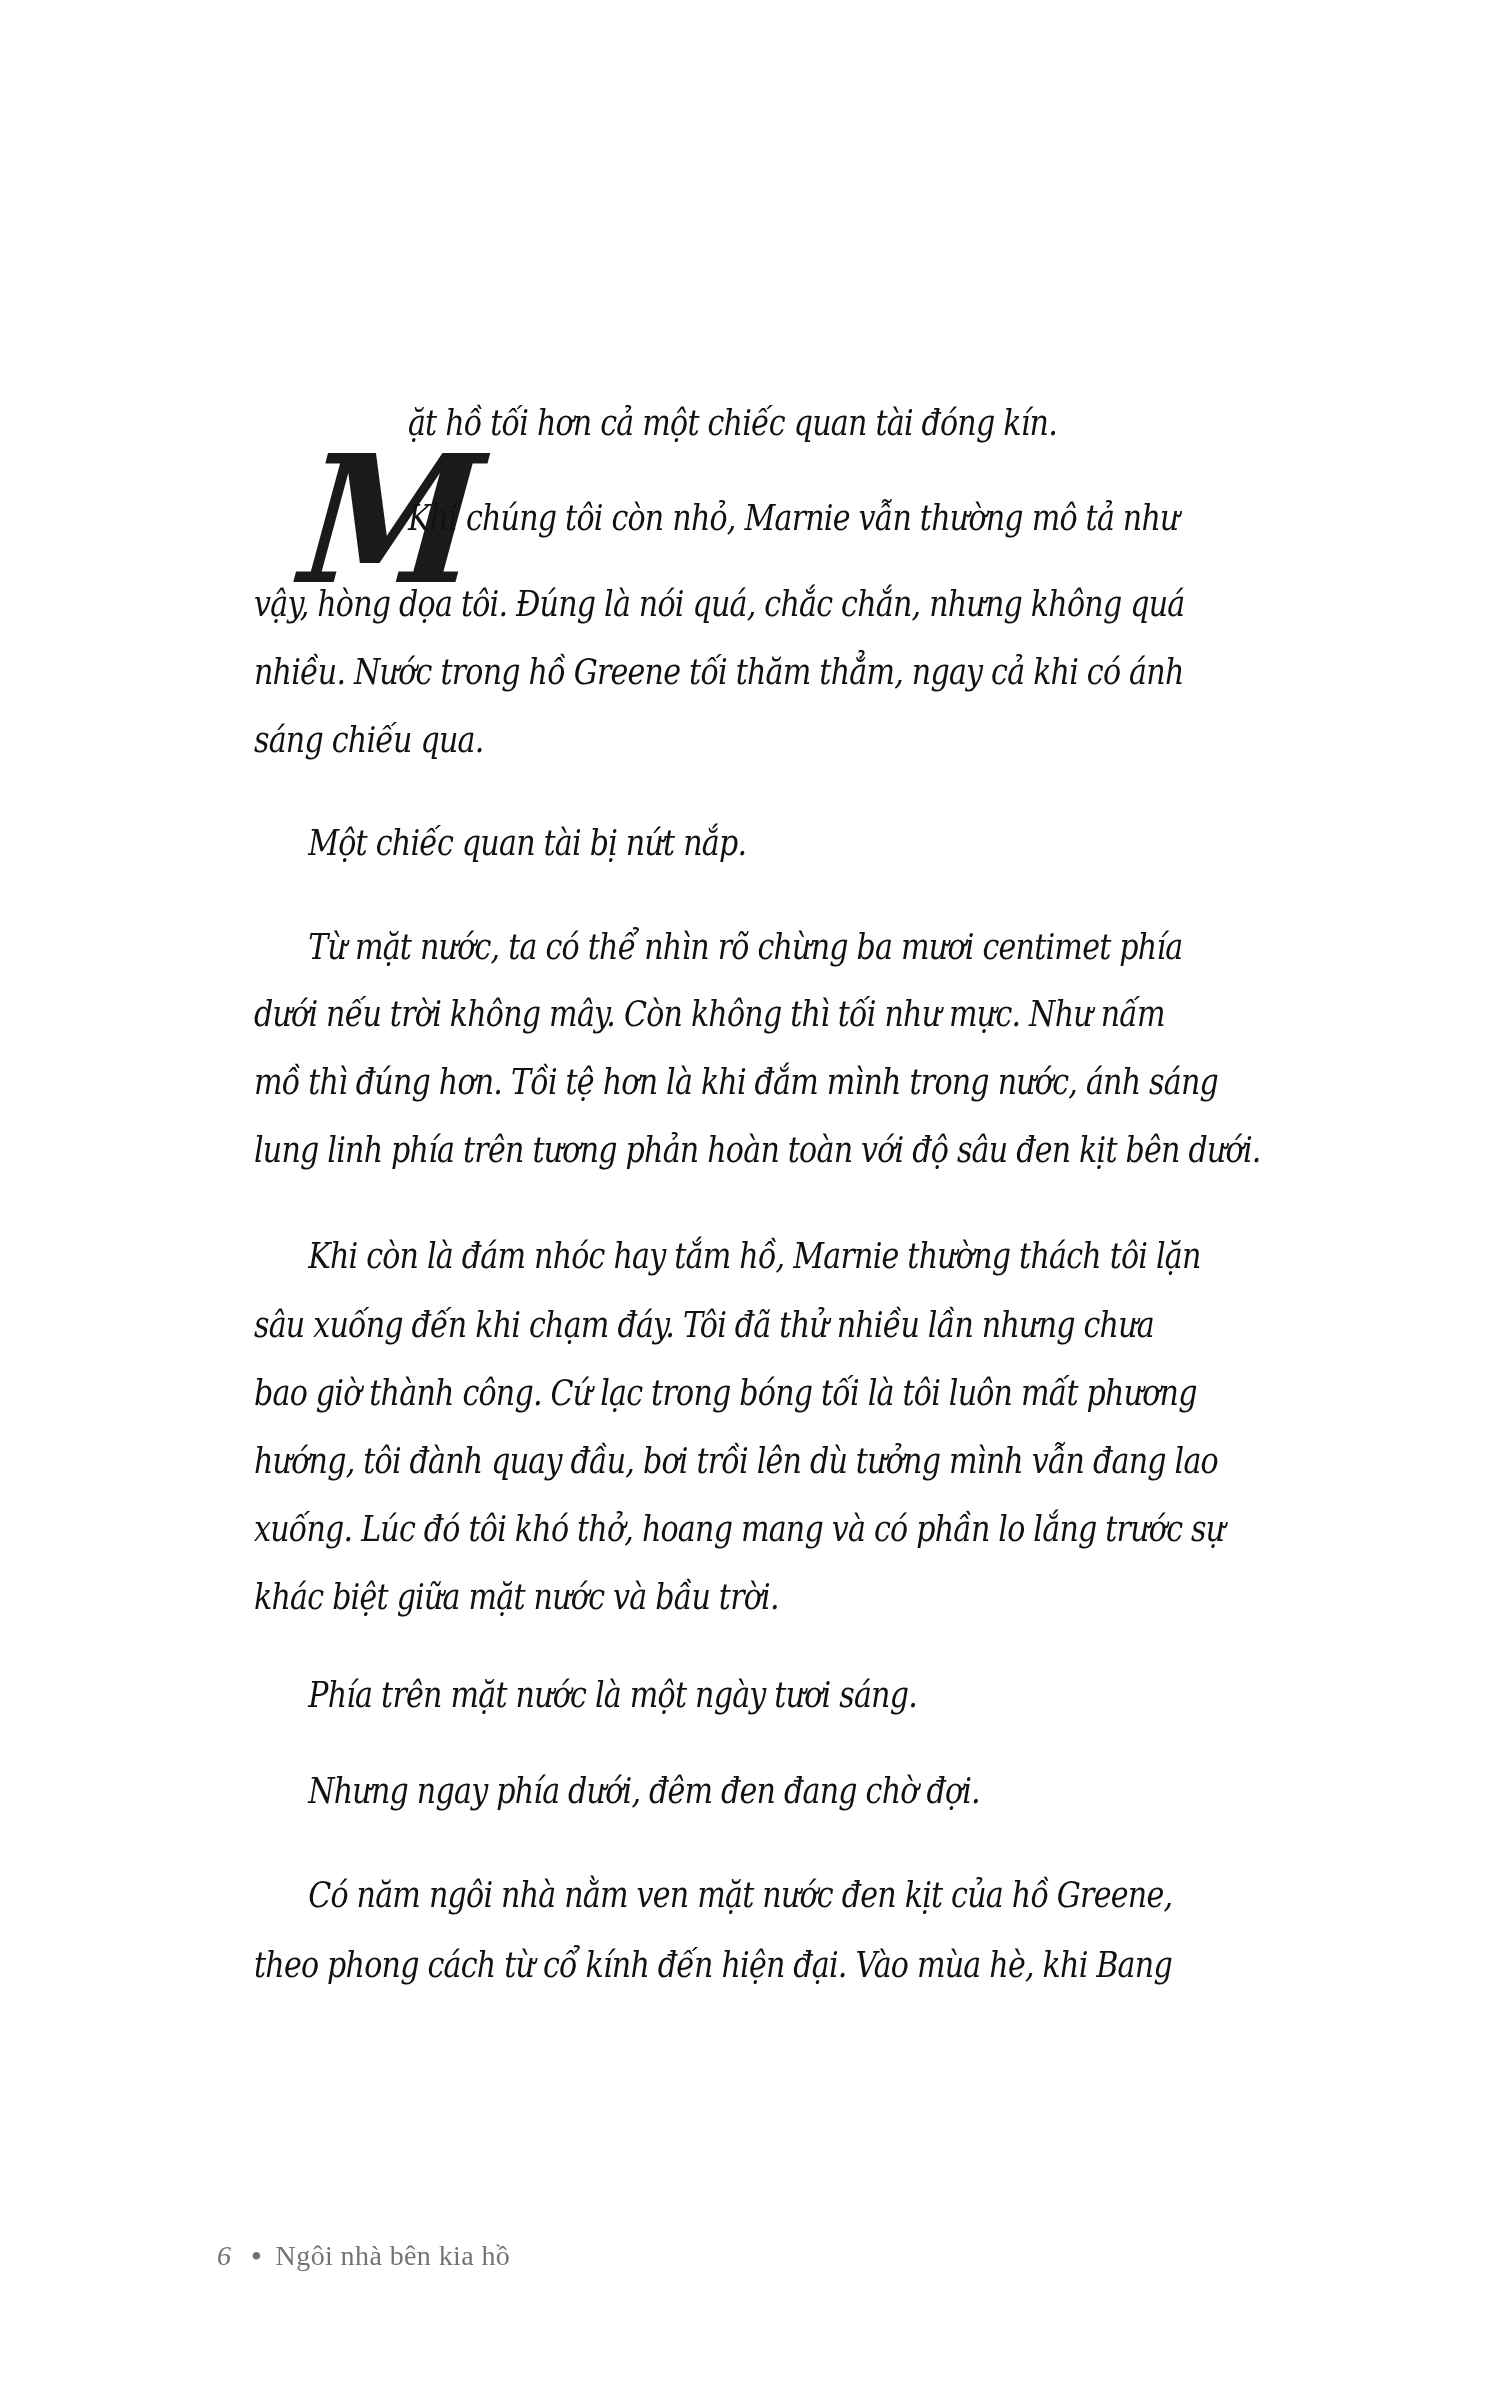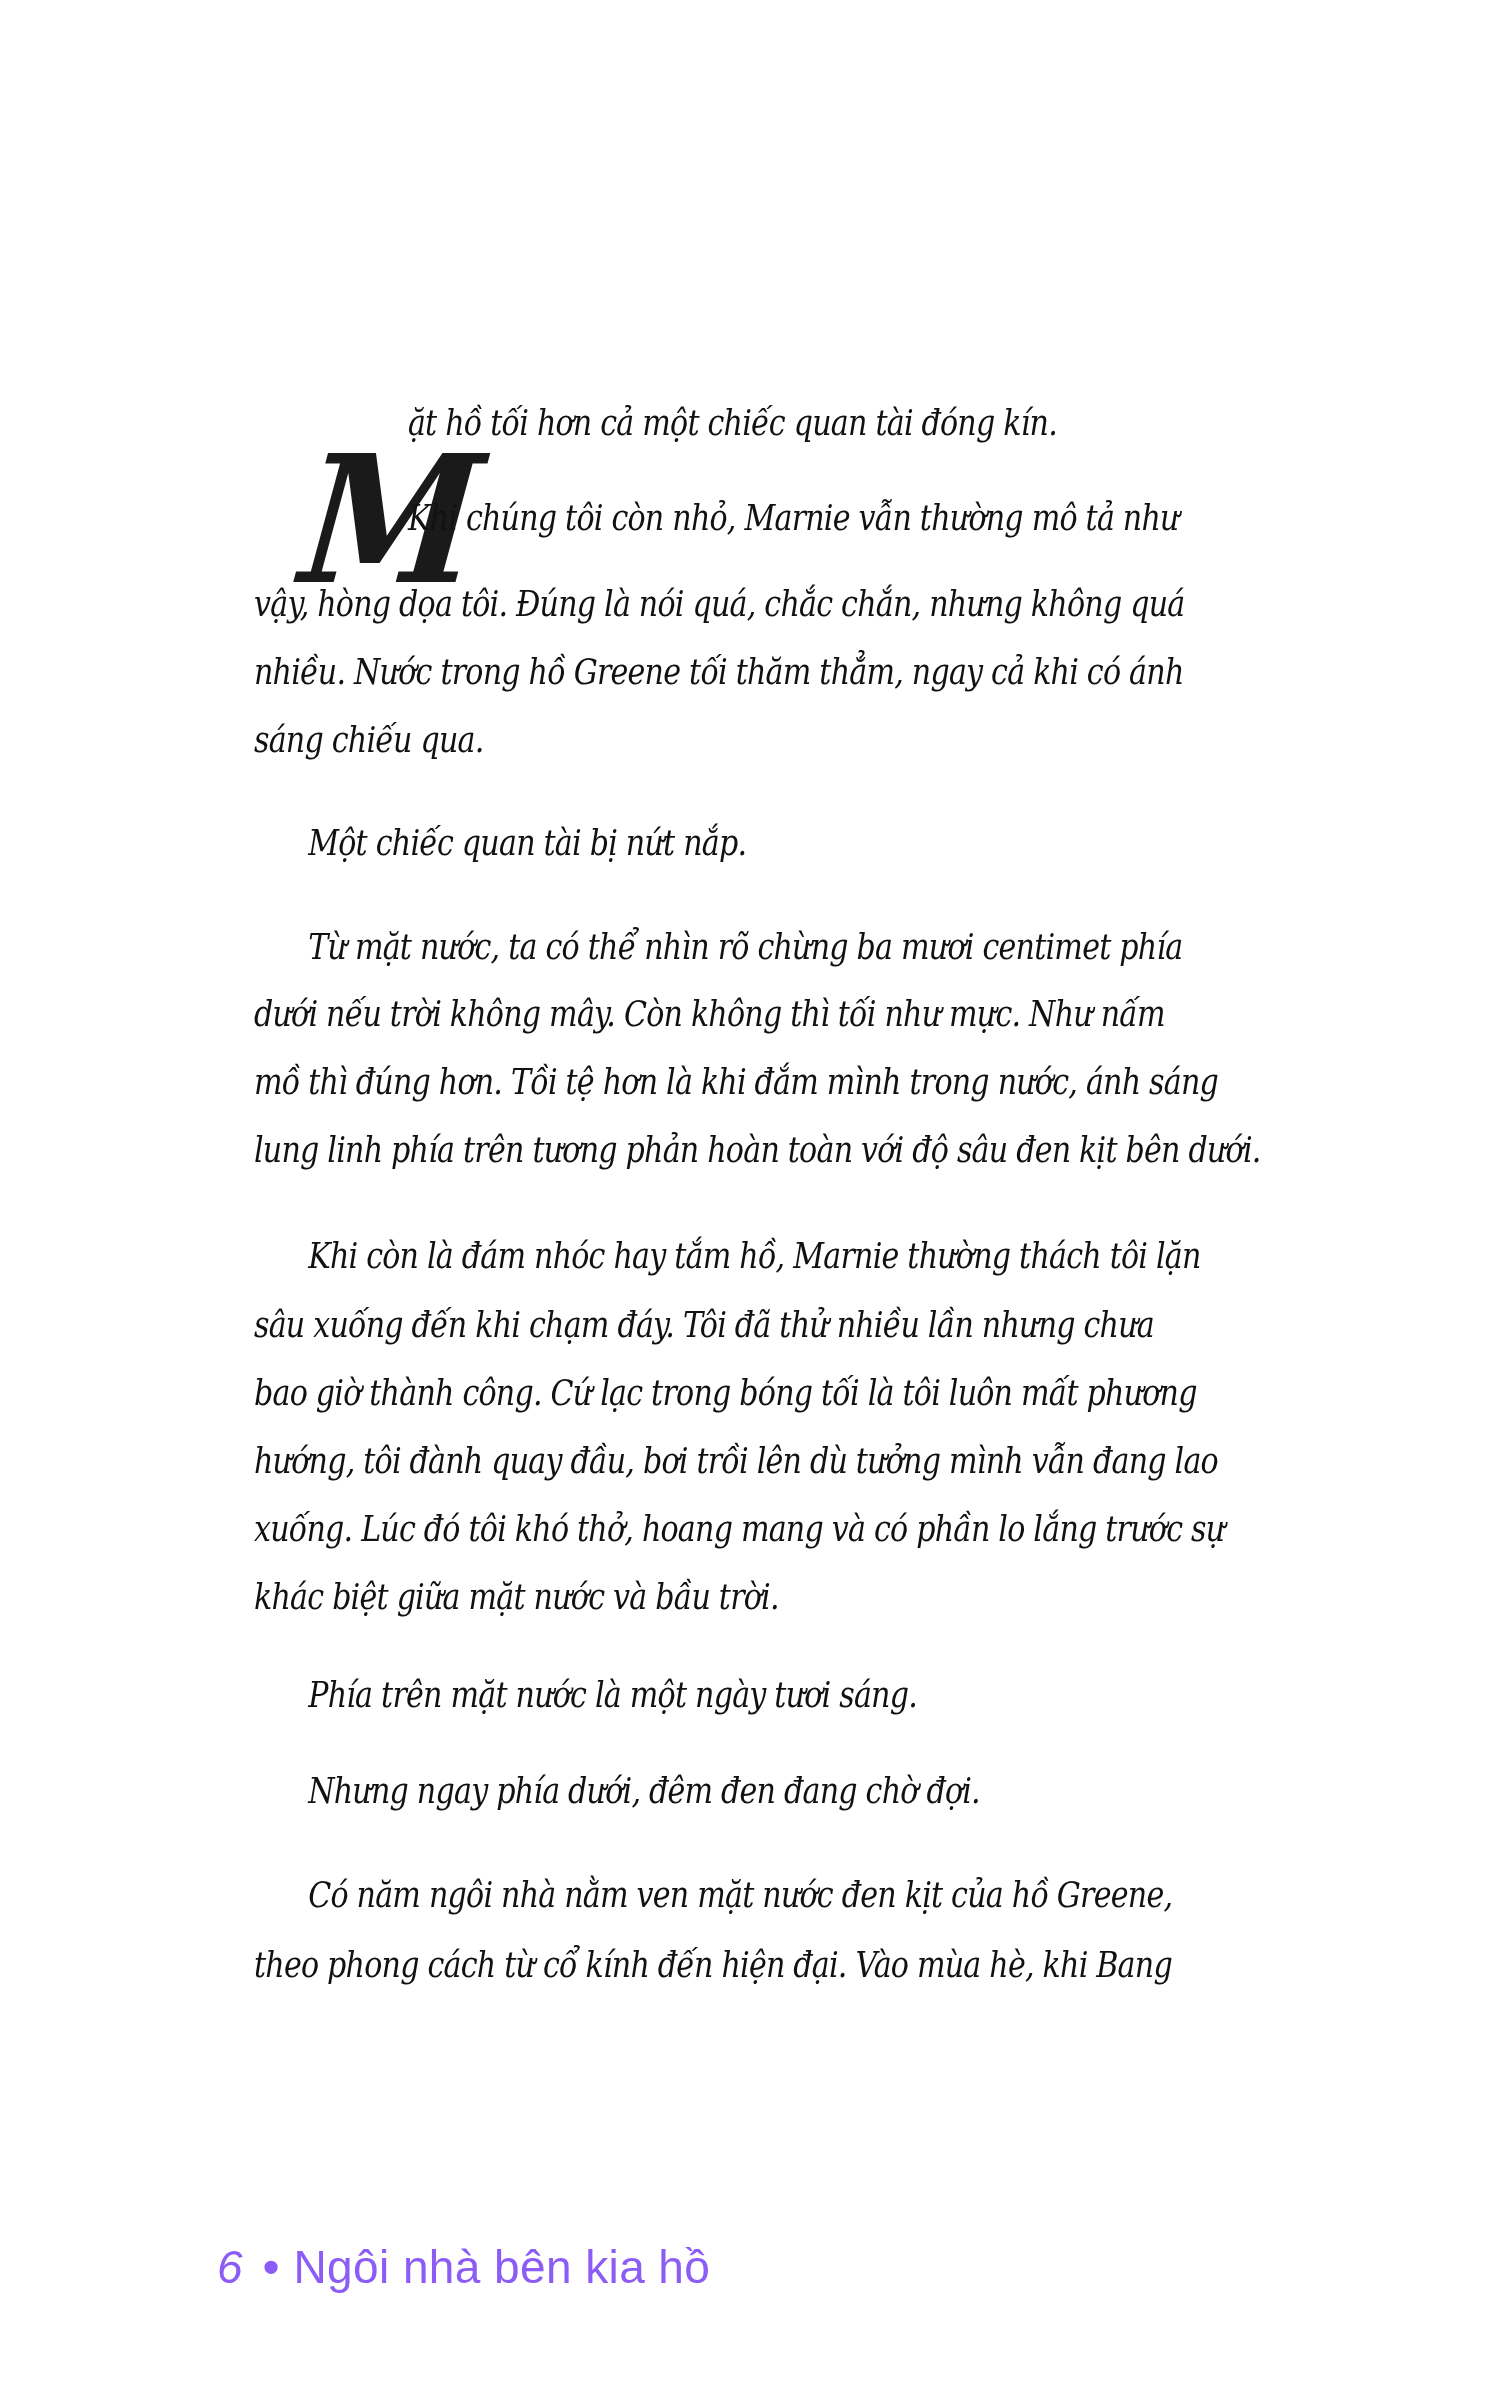--- a/index.html
+++ b/index.html
@@ -48,23 +48,23 @@
       font-size: 177px;
       line-height: 1;
       color: #1a1a1a;
       transform: scaleX(0.9) skewX(-6deg);
       transform-origin: left top;
     }
     .footer {
       position: absolute;
       left: 217px;
       top: 2240px;
-      font-family: Liberation Sans, sans-serif;
-      font-size: 46px;
-      color: #8b5cf6;
+      font-family: Liberation Serif, serif;
+      font-size: 28px;
+      color: #737373;
       white-space: nowrap;
       letter-spacing: 0.4px;
     }
     .footer .page-num {
       font-style: italic;
       margin-right: 20px;
     }
     .footer .bullet {
       margin-right: 14px;
       font-weight: bold;

